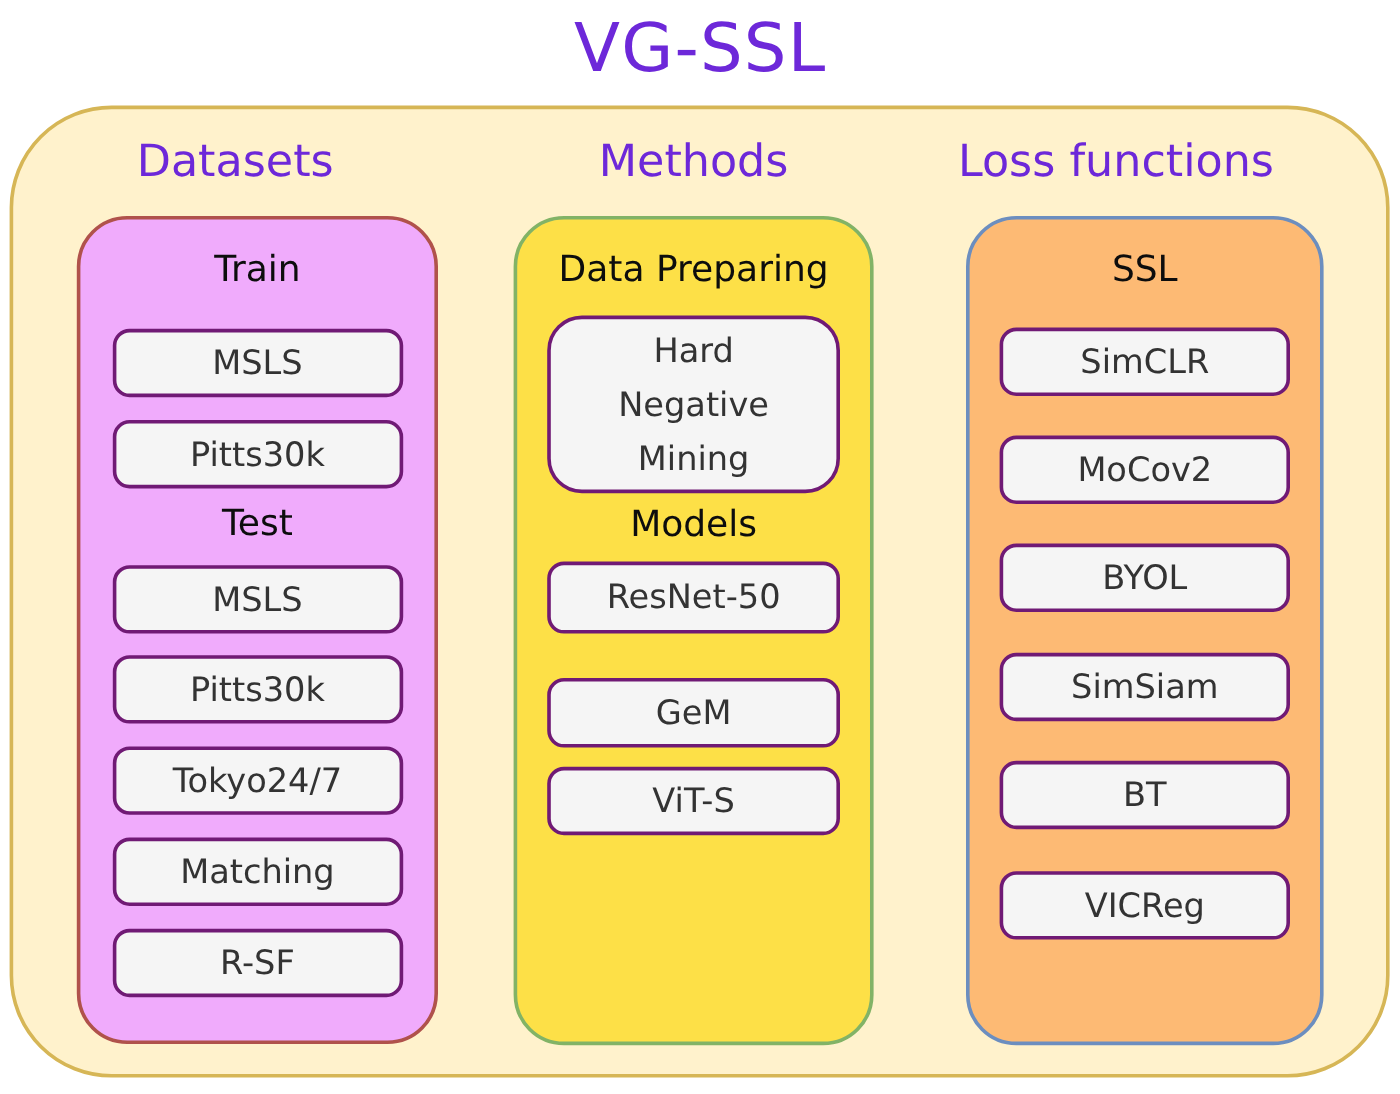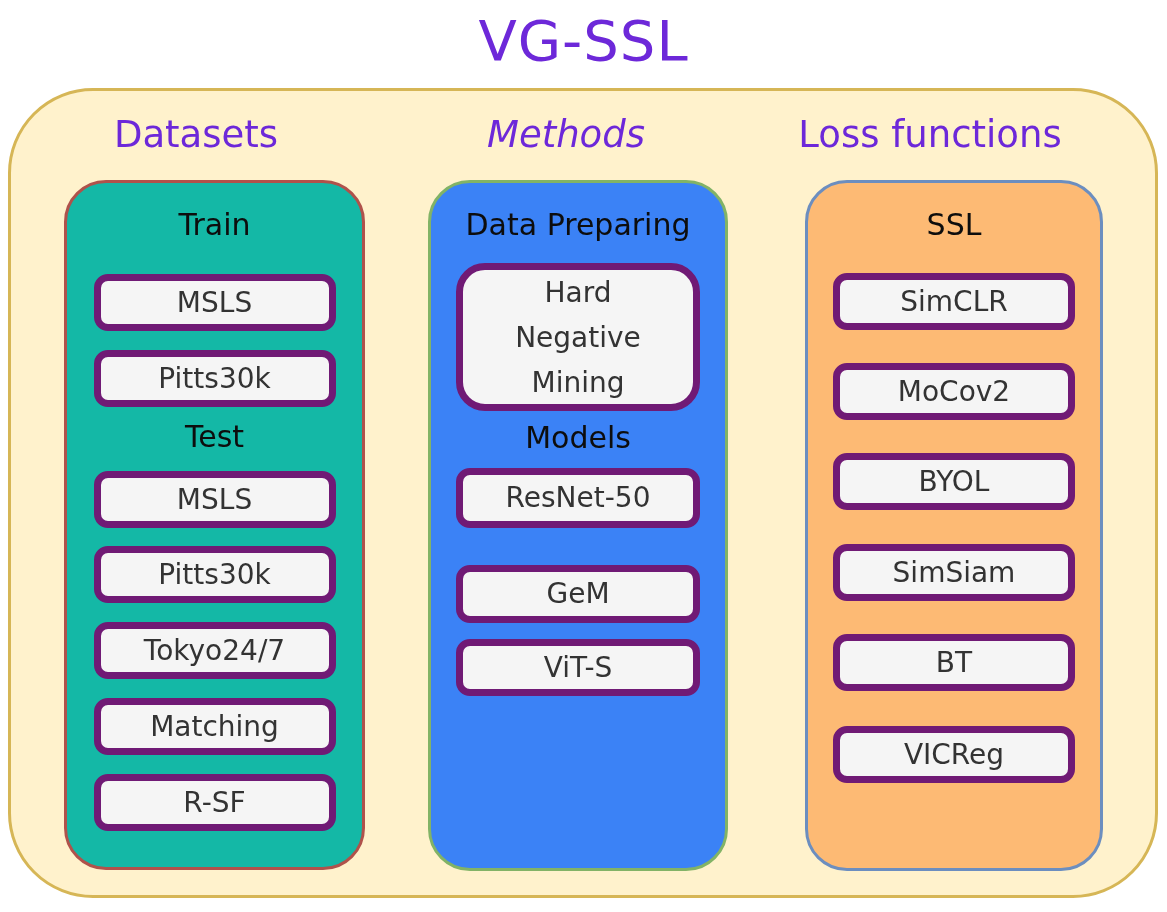--- a/index.html
+++ b/index.html
@@ -28,53 +28,53 @@
     box-sizing:border-box;
   }
   .col-header{
     position:absolute;top:110px;
     transform:translateX(-50%);
     font-size:37px;line-height:50px;
     white-space:nowrap;
     color:#6d28d9;
   }
   .col-header.h-datasets{left:196px;}
-  .col-header.h-methods{left:566px;font-style:italic;}
+  .col-header.h-methods{left:578px;}
   .col-header.h-loss{left:930px;}
   .panel{
     position:absolute;
     box-sizing:border-box;
     border-radius:42px;
     border:3px solid;
     display:flex;
     flex-direction:column;
     align-items:center;
   }
   .panel.datasets{
     left:64px;top:180px;width:301px;height:690px;
-    background:#14b8a6;border-color:#B0524B;
+    background:#f0abfc;border-color:#B0524B;
   }
   .panel.methods{
     left:428px;top:180px;width:300px;height:691px;
-    background:#3b82f6;border-color:#82B366;
+    background:#fde047;border-color:#82B366;
   }
   .panel.loss{
     left:805px;top:180px;width:298px;height:691px;
     background:#fdba74;border-color:#6C8EBF;
   }
   .sect-label{
     font-size:30px;line-height:50px;height:50px;
     color:#0d0d0d;
     white-space:nowrap;
   }
   .wbox{
     box-sizing:border-box;
     width:242px;height:57px;
     background:#F5F5F5;
-    border:7px solid #701a75;
+    border:3px solid #701a75;
     border-radius:14px;
     display:flex;
     flex-direction:column;
     align-items:center;
     justify-content:center;
     font-size:28px;
     line-height:44px;
     color:#333333;
     white-space:nowrap;
   }

